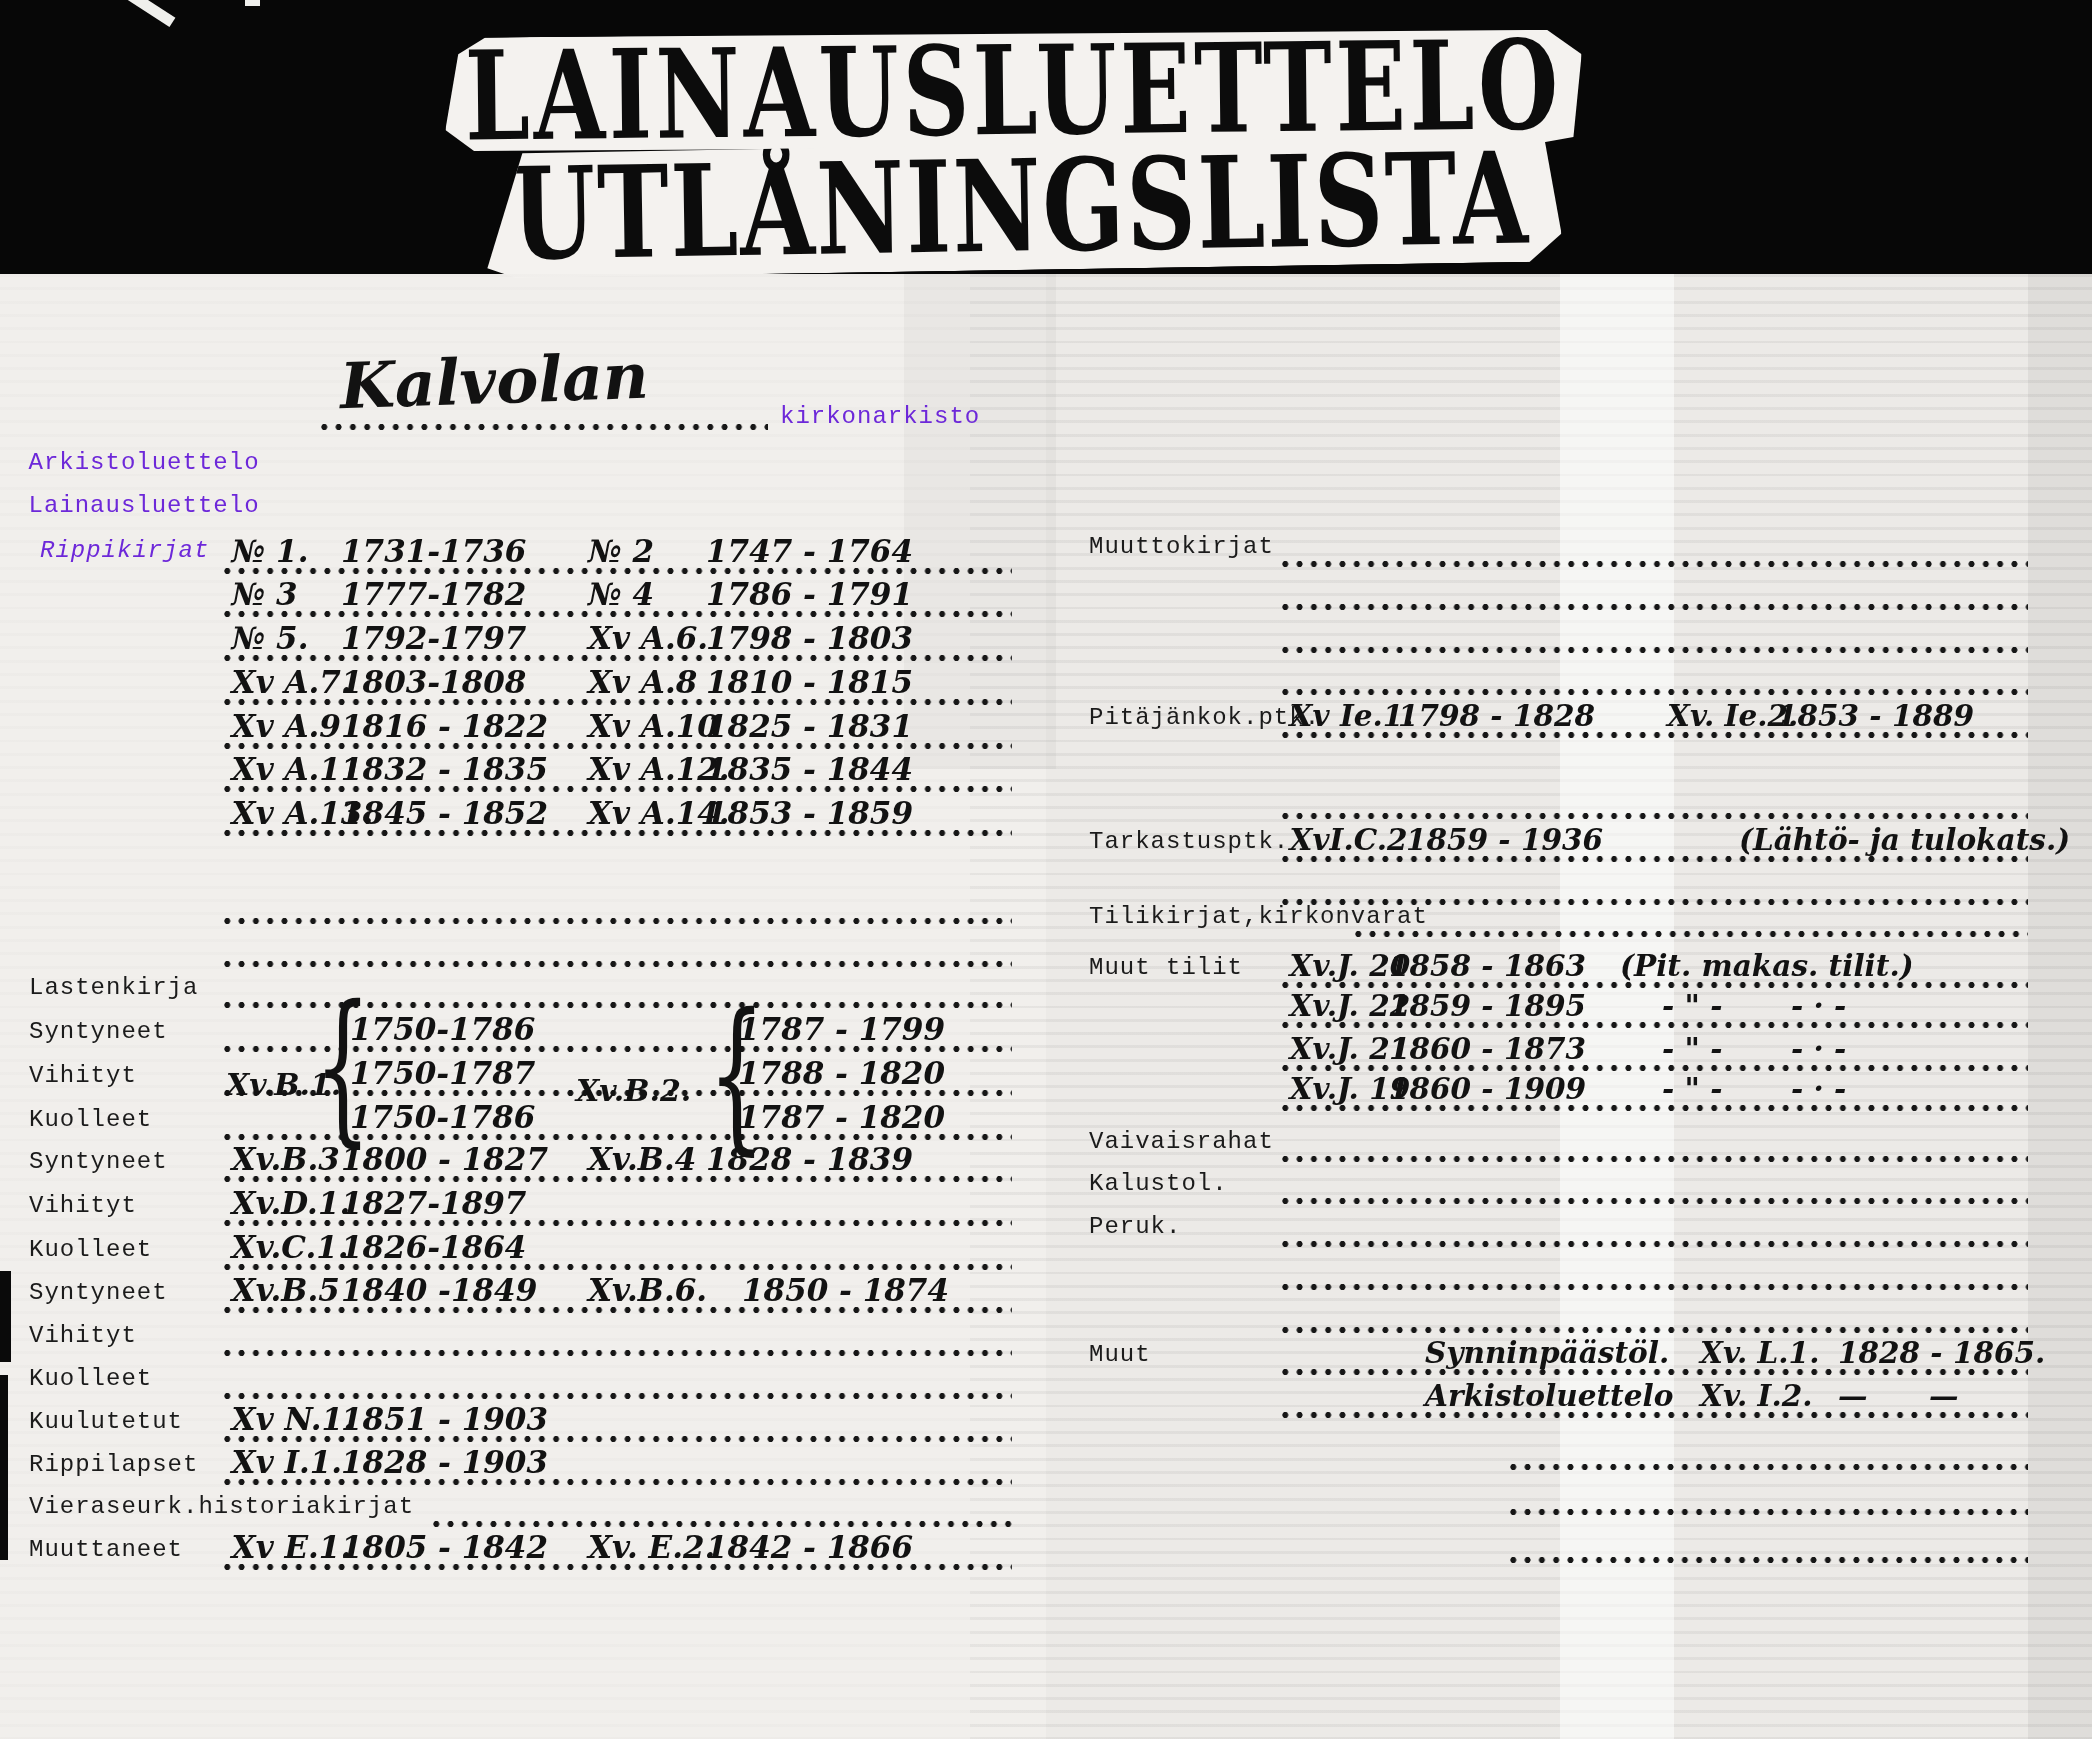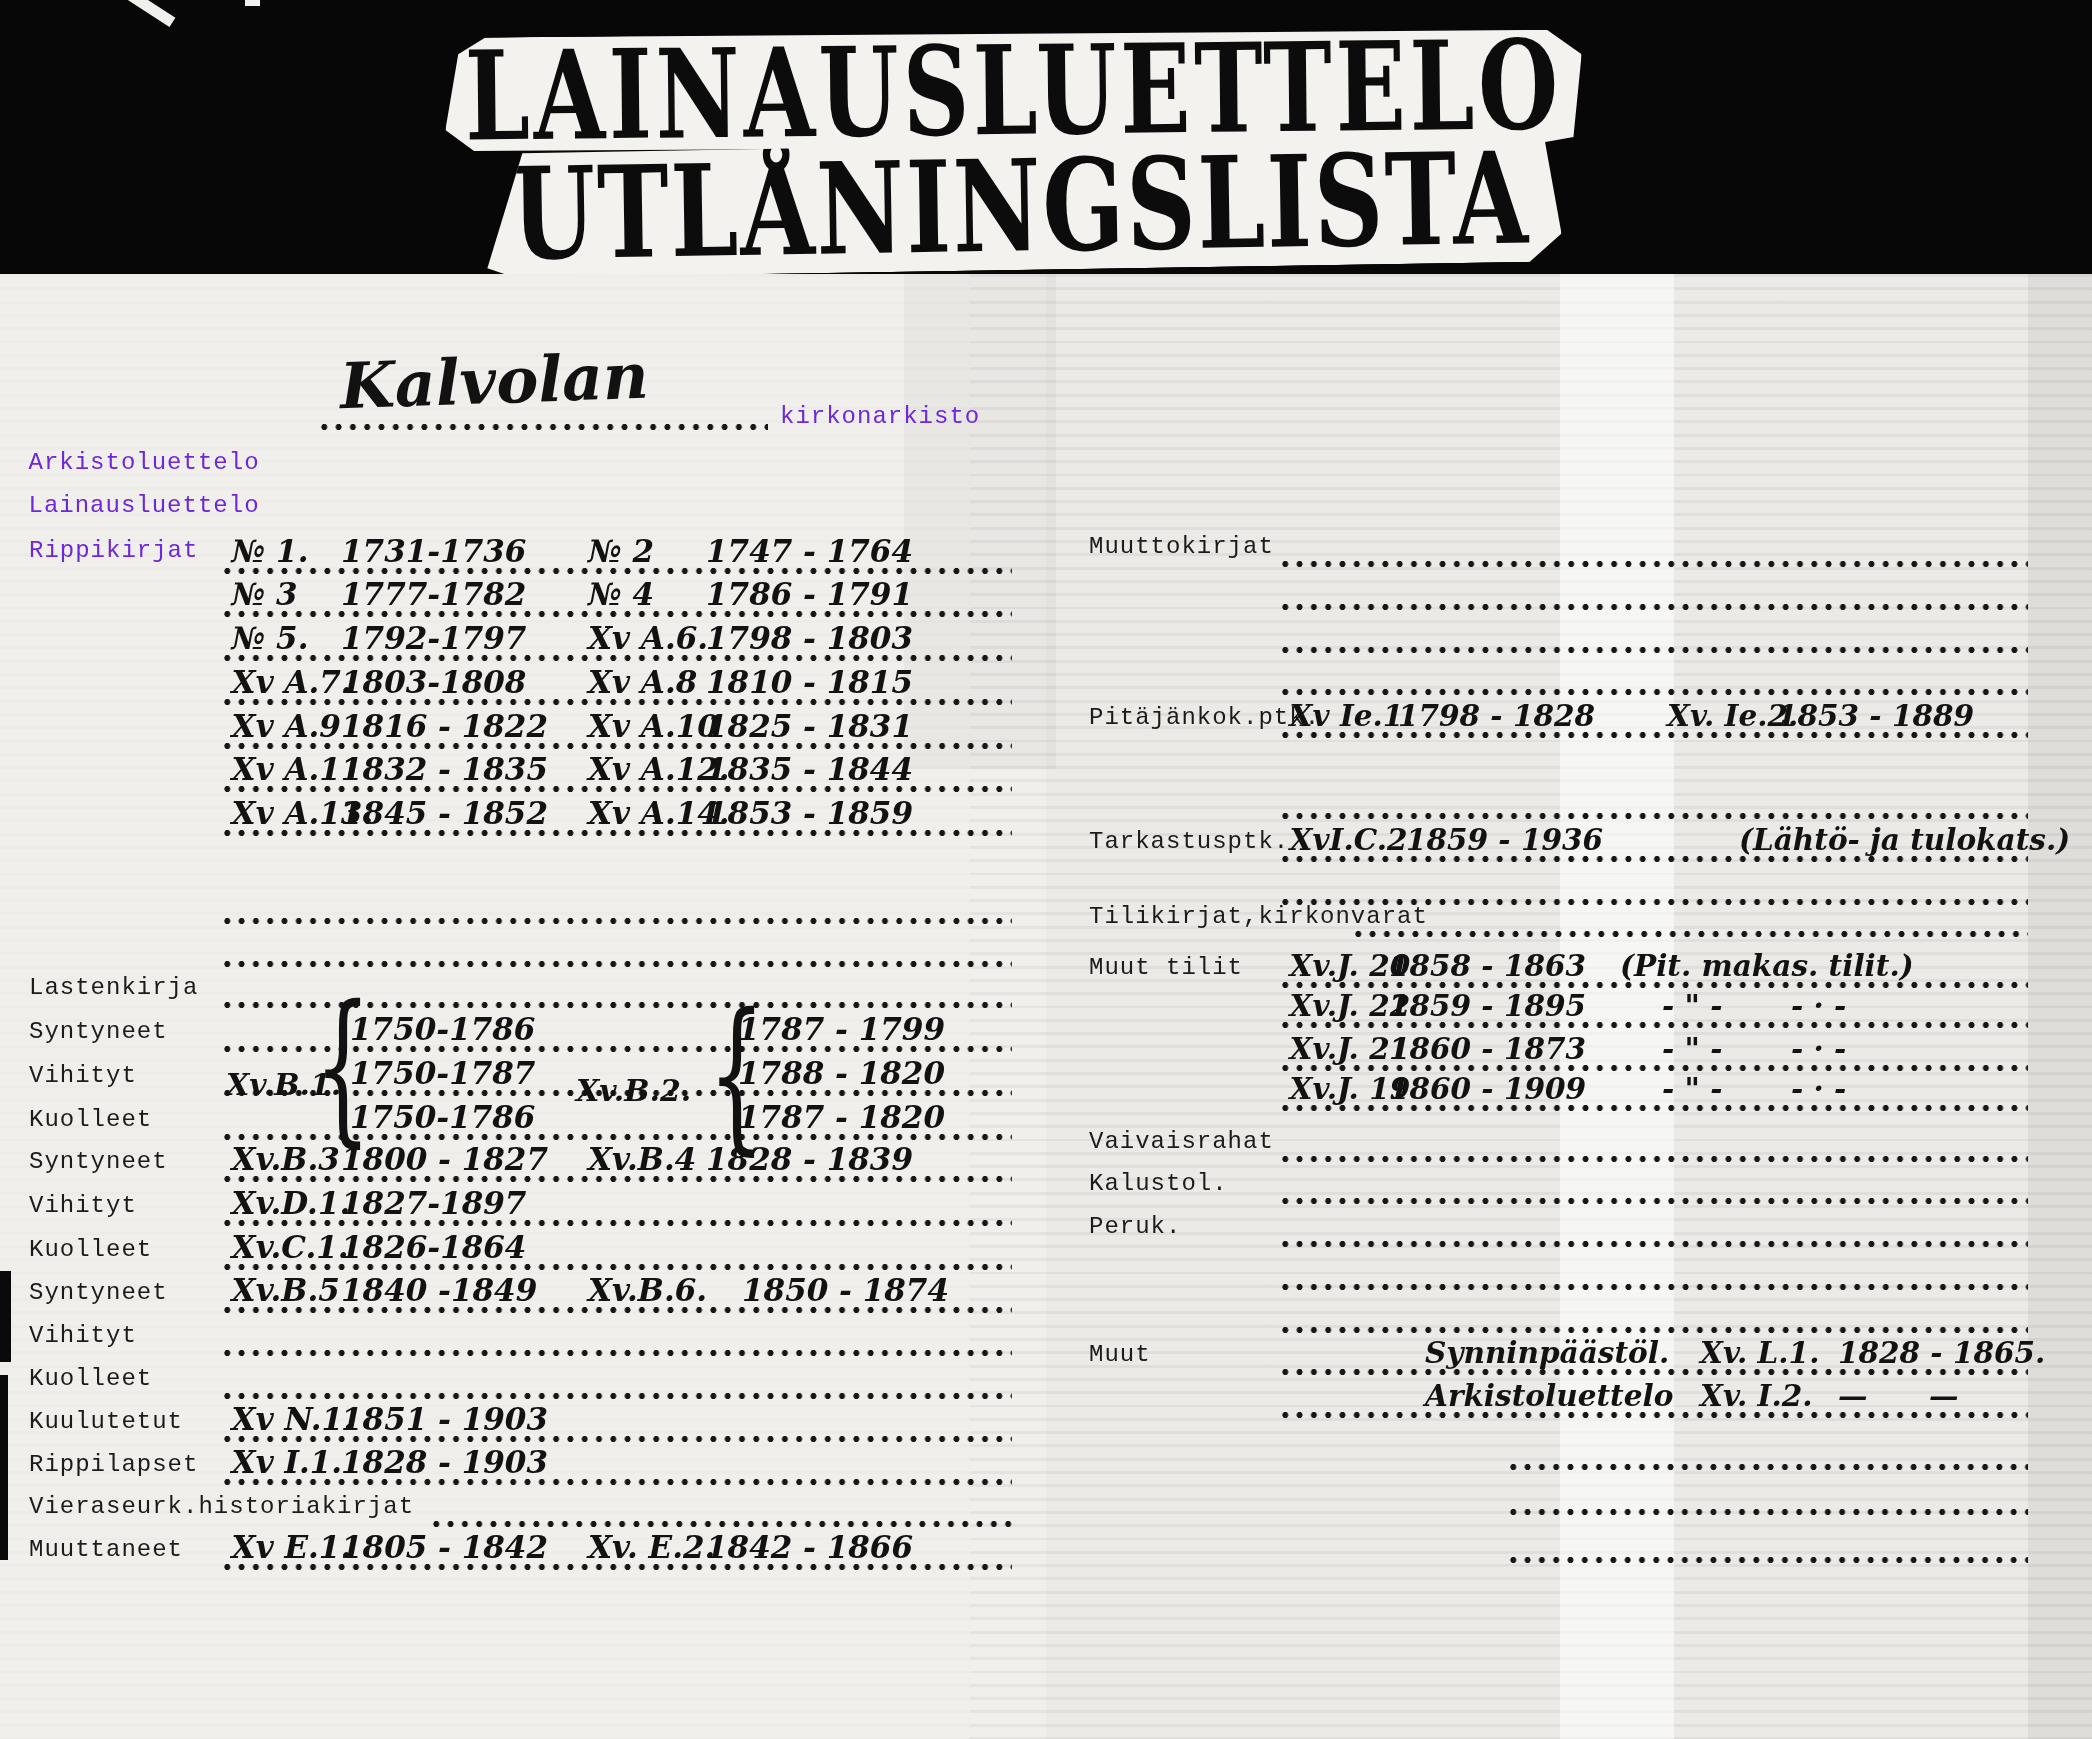--- a/index.html
+++ b/index.html
@@ -70,21 +70,21 @@
   <div class="edge-mark" style="top:1375px;width:7.6px;height:185px;"></div>
 
   <div class="hand" style="left:340px;top:344px;font-size:63px;transform:rotate(-2deg);">Kalvolan</div>
   <div style="position:absolute;left:321px;top:423px;width:447px;height:7.6px;">
       <span class="dots"></span>
     </div>
   <div class="typed" style="left:780px;top:403px;">kirkonarkisto</div>
 
   <div class="typed" style="left:28.5px;top:449px;">Arkistoluettelo</div>
   <div class="typed" style="left:28.5px;top:492px;">Lainausluettelo</div>
-  <div class="typed" style="left:29px;top:537px;">Rippikirjat</div>
+  <div class="typed" style="left:40px;top:537px;font-style:italic;">Rippikirjat</div>
 
   <div class="lrow" style="top:531px">
       <span class="dots"></span>
       <span class="hand row-hand c1">№ 1.</span>
       <span class="hand row-hand y1">1731-1736</span>
       <span class="hand row-hand c2">№ 2</span>
       <span class="hand row-hand y2">1747 - 1764</span>
     </div>
   <div class="lrow" style="top:574px">
       <span class="dots"></span>

